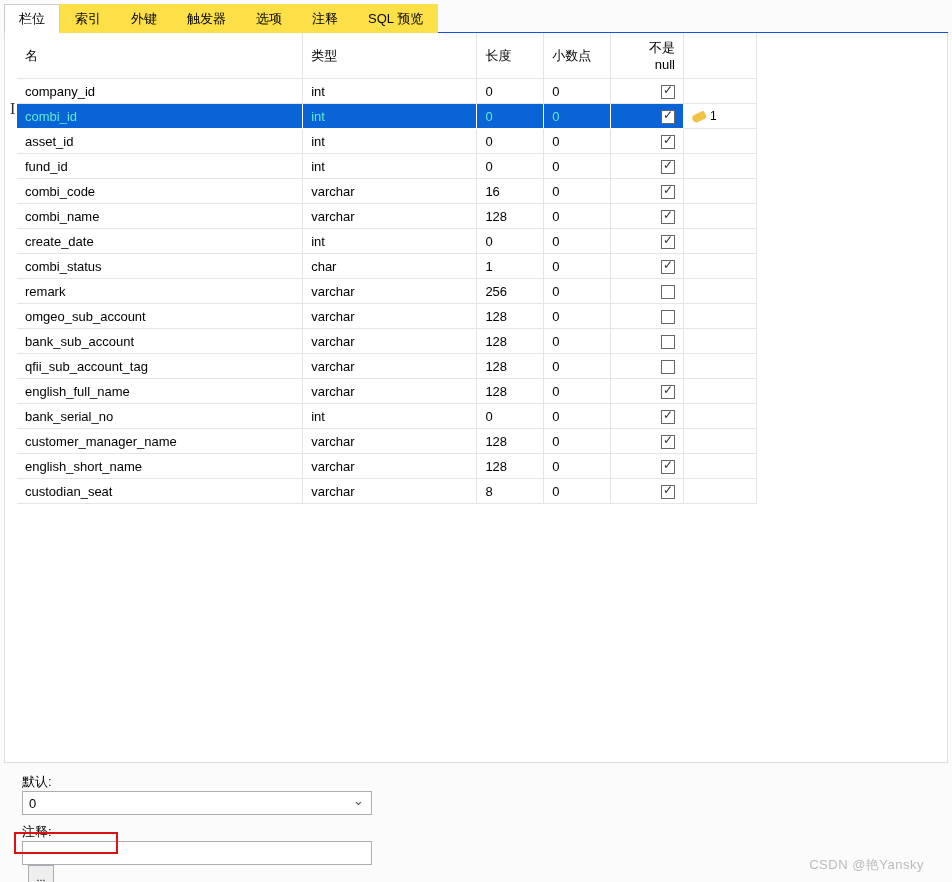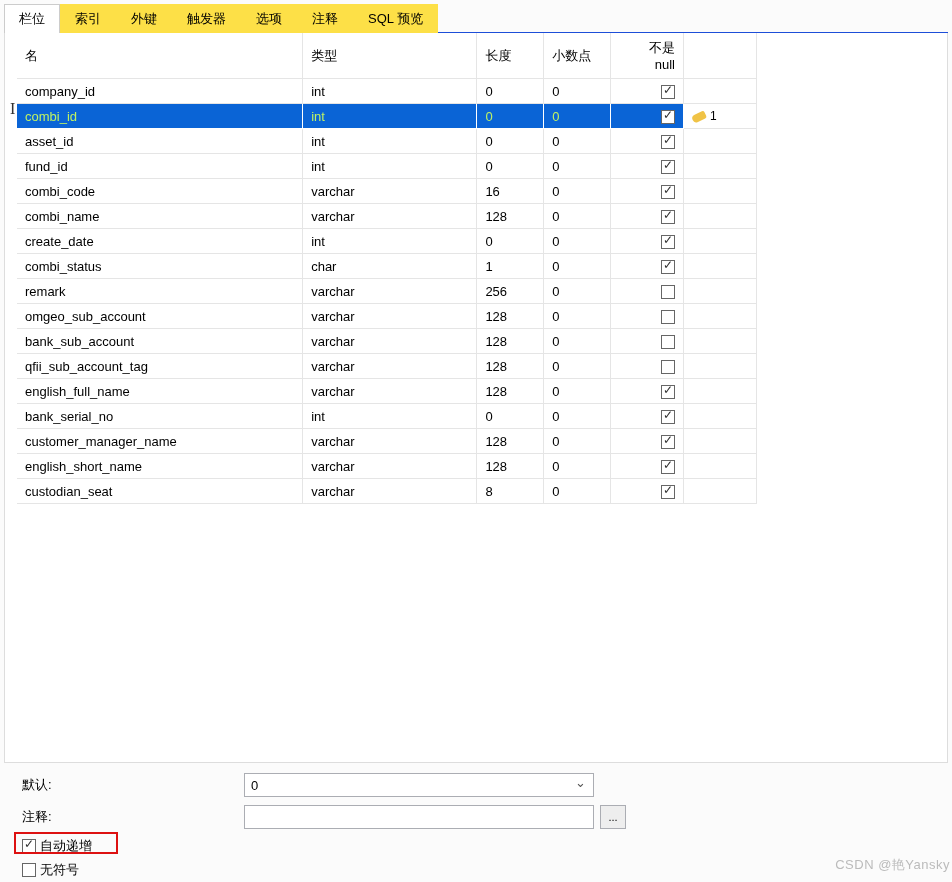--- a/index.html
+++ b/index.html
@@ -61,21 +61,21 @@
     padding: 3px 8px;
     border: 1px solid #e5e5e5;
     border-left: none;
     border-top: none;
     font-size: 13px;
     height: 25px;
     background: #fff;
   }
   tr.selected td {
     background: #0a64d6;
-    color: #bef264;
+    color: #5eead4;
     border-color: #fff;
   }
   .col-name   { width: 282px; }
   .col-type   { width: 172px; }
   .col-len    { width: 66px; }
   .col-dec    { width: 66px; }
   .col-null   { width: 72px; text-align: center; }
   .col-key    { width: 72px; }
   .cb {
     display: inline-block;
@@ -120,22 +120,23 @@
     font-family: serif;
     font-size: 16px;
     color: #333;
   }
   .bottom-panel {
     padding: 10px 18px;
     font-size: 13px;
   }
   .form-row {
     display: flex;
-    align-items: center;
+    align-items: flex-start;
     margin-bottom: 8px;
+    flex-direction: column;
   }
   .form-label {
     width: 222px;
   }
   .form-select, .form-input {
     width: 350px;
     height: 24px;
     border: 1px solid #abadb3;
     padding: 2px 6px;
     font-size: 13px;
@@ -170,21 +171,21 @@
     position: absolute;
     border: 2px solid #d11;
     pointer-events: none;
     left: 14px;
     top: 832px;
     width: 104px;
     height: 22px;
   }
   .watermark {
     position: absolute;
-    right: 2px;
+    right: 28px;
     bottom: 8px;
     color: #bbb;
     font-size: 13px;
     letter-spacing: 0.5px;
   }
   td.col-null, th.col-null { text-align: right; padding-left: 20px;}
 </style>
 </head>
 <body>
 

